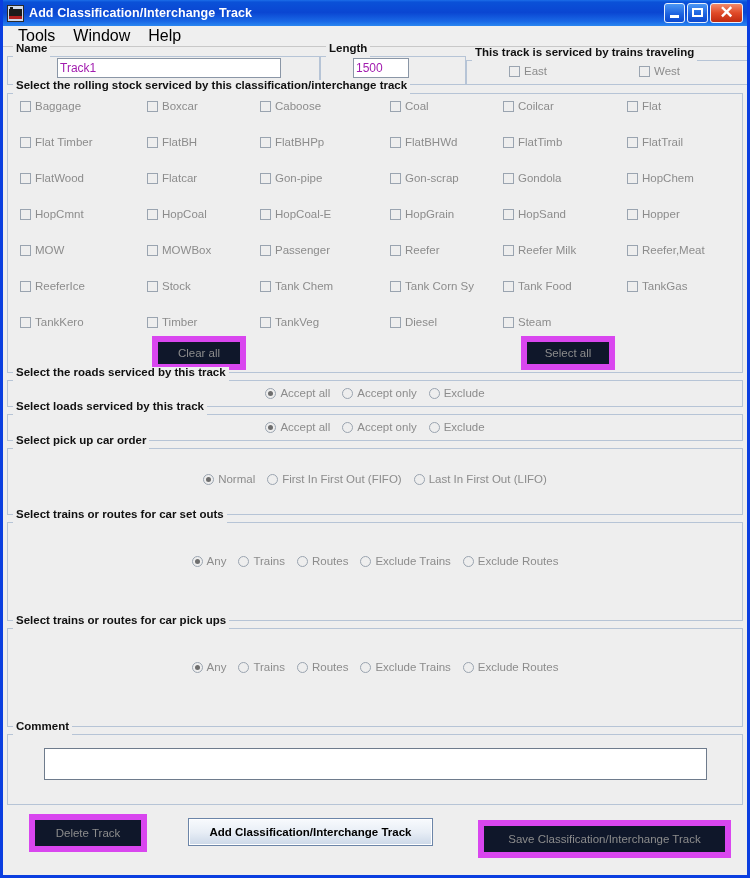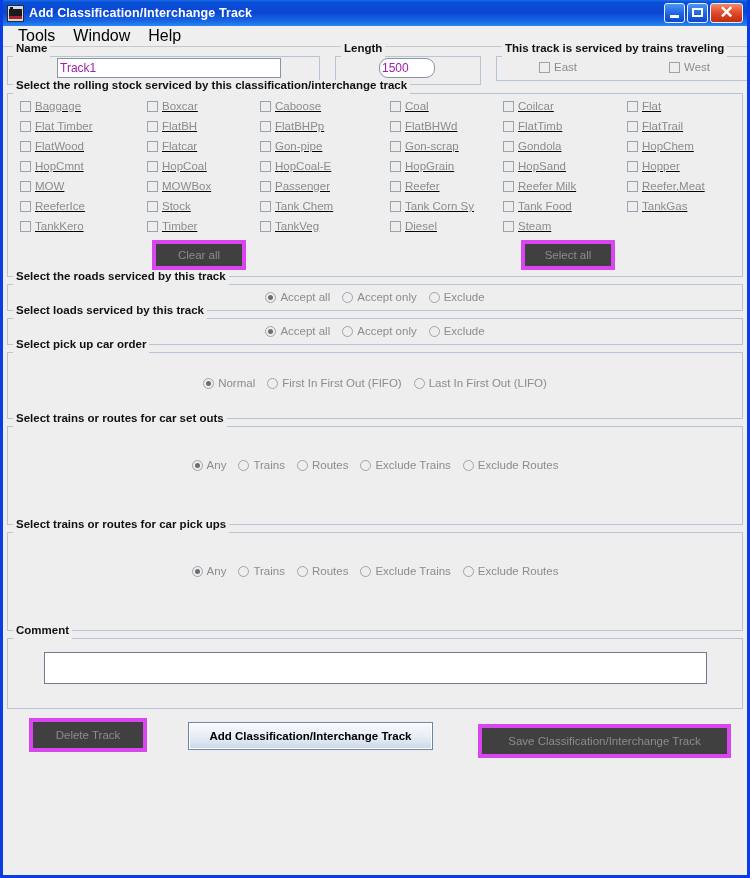--- a/index.html
+++ b/index.html
@@ -161,41 +161,41 @@
     white-space: nowrap;
   }
   .group-body {
     padding: 0 6px 6px 6px;
     margin-top: -4px;
   }
 
   
   .toprow {
     display: flex;
-    gap: 15px;
-    align-items: flex-start;
+    gap: 0;
+    align-items: flex-end;
   }
   .toprow .group { margin-bottom: 3px; }
   .grp-name { flex: 0 0 313px; }
   .grp-length { flex: 0 0 146px; }
   .grp-dir { flex: 1 1 auto; }
 
   .txt {
     font-family: "Liberation Sans", sans-serif;
     font-size: 12px;
     color: #a21caf;
     background: #ffffff;
     border: 1px solid #8a96a6;
     box-sizing: border-box;
     padding: 1px 2px;
     height: 20px;
     outline: none;
   }
   .name-input { width: 224px; margin-left: 43px; }
-  .length-input { width: 56px; margin-left: 37px; border-radius: 9px; }
+  .length-input { width: 56px; margin-left: 26px; }
 
   .dirrow {
     display: flex;
     padding-top: 2px;
     padding-left: 36px;
   }
   .dirrow .cbwrap { width: 130px; }
 
   
   .cbwrap, .rbwrap {
@@ -232,35 +232,34 @@
     left: 2px; top: 2px;
     width: 5px; height: 5px;
     border-radius: 50%;
     background: #6e6e6e;
   }
 
   
   .rs-grid {
     display: grid;
     grid-template-columns: 127px 113px 130px 113px 124px auto;
-    row-gap: 6px;
+    row-gap: 22px;
     padding: 4px 0 0 6px;
-    text-decoration: underline;
   }
   .rs-buttons {
     position: relative;
     height: 30px;
     margin-top: 7px;
   }
   .btn {
     font-family: "Liberation Sans", sans-serif;
     font-size: 11.5px;
     color: #8c8c8c;
-    background: #404040;
-    border: 4px solid #d946ef;
+    background: #0f172a;
+    border: 6px solid #d946ef;
     box-sizing: border-box;
     padding: 4px 12px;
     cursor: default;
     line-height: 14px;
   }
   .btn-clear { position: absolute; left: 138px; top: 0; width: 94px; text-align: center; }
   .btn-select { position: absolute; left: 507px; top: 0; width: 94px; text-align: center; }
 
   .centerrow {
     display: flex;

